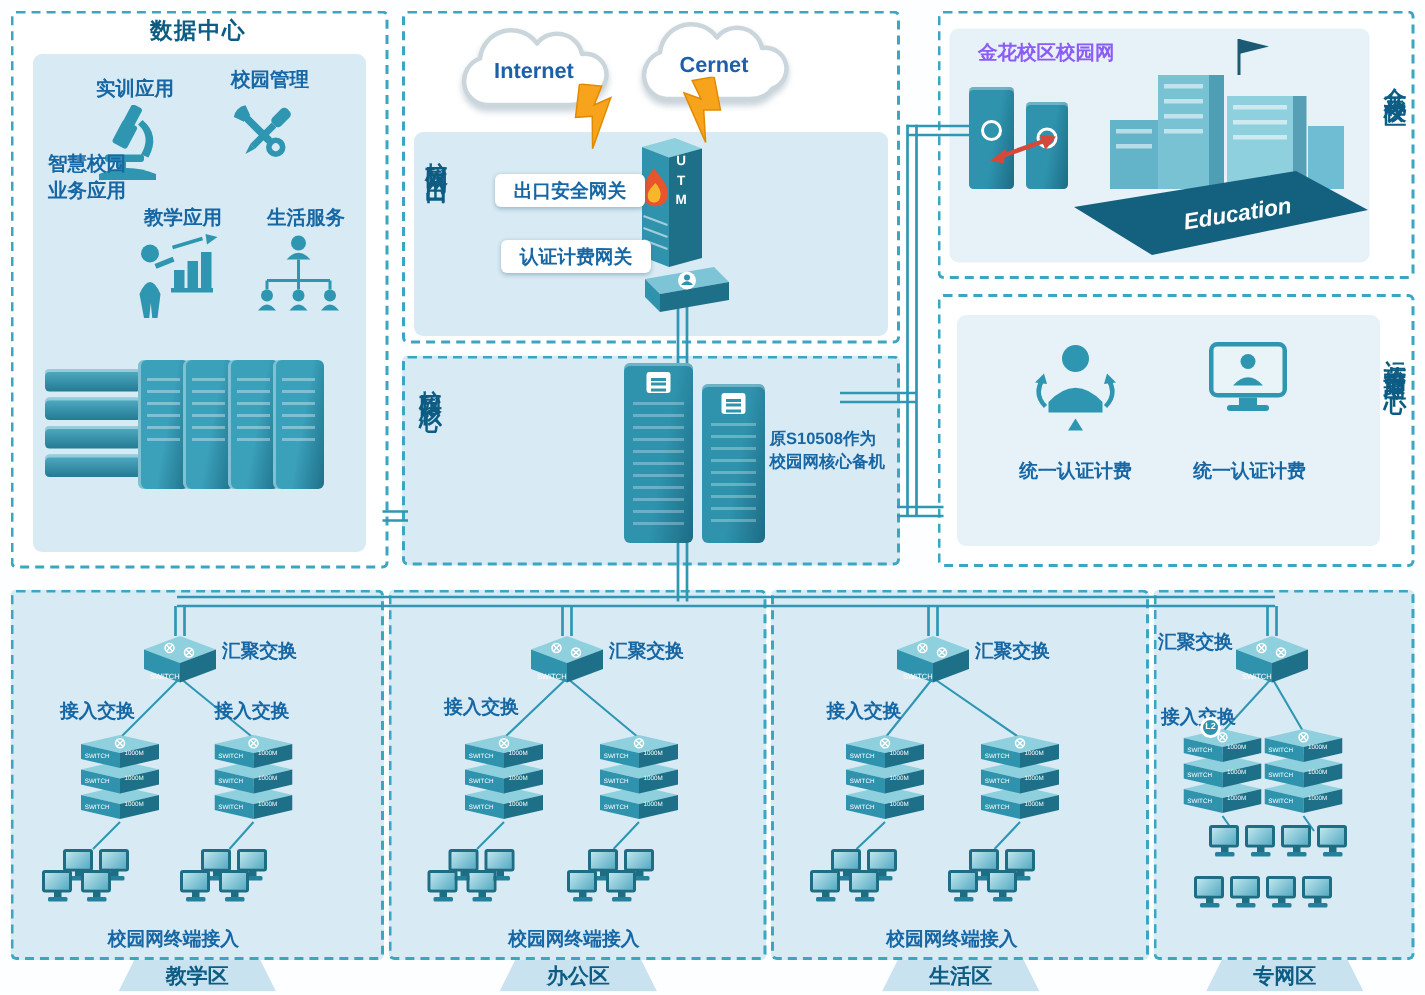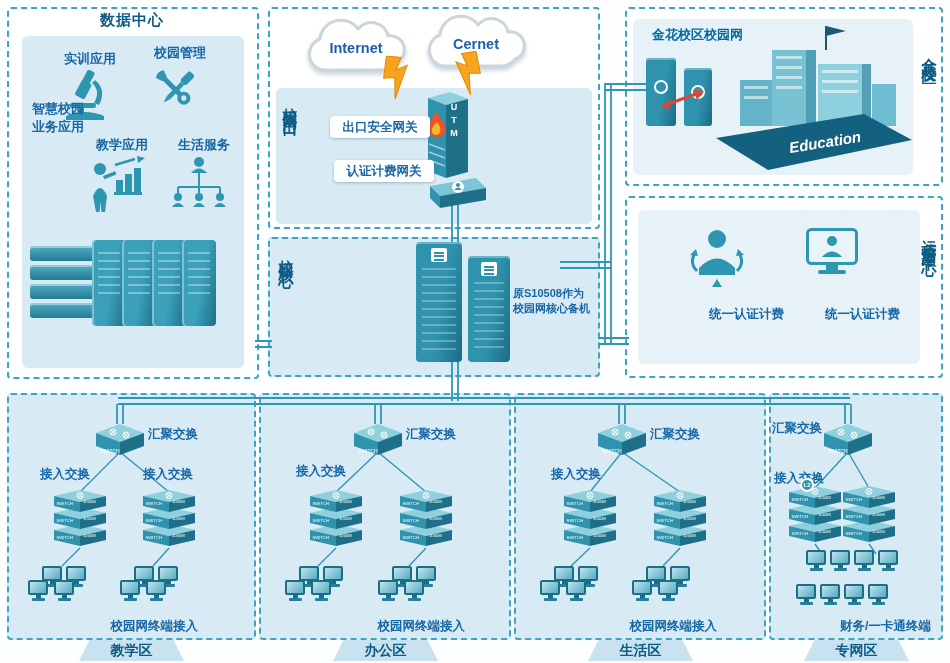--- a/index.html
+++ b/index.html
@@ -6,21 +6,21 @@
   body{font-family:"Liberation Sans","DejaVu Sans",sans-serif;background:#fff}
   #stage{position:relative;width:950px;height:663px;background:#FDFEFF;overflow:hidden}
   .box{position:absolute;border:2px dashed #3BA6C2;border-radius:4px;background:#fff}
   .filled{background:#D8EAF3}
   .panel{position:absolute;background:#D8EAF3;border-radius:6px}
   .panel-lt{background:#E7F2F8}
   .vtitle{position:absolute;writing-mode:vertical-rl;text-orientation:upright;font-weight:700;color:#0D5C84;font-size:15px;letter-spacing:4px;z-index:4}
   .htitle{position:absolute;font-weight:700;color:#0D5C84;font-size:15px;letter-spacing:1px;z-index:4}
   .lbl{position:absolute;font-weight:700;color:#1767A5;font-size:12.5px;white-space:nowrap;z-index:4}
   .lbl13{font-size:13px}
-  .caption{position:absolute;font-weight:700;color:#1767A5;font-size:12.5px;text-align:right;z-index:4}
+  .caption{position:absolute;font-weight:700;color:#1767A5;font-size:12.5px;text-align:center;z-index:4}
   .pill{position:absolute;background:#fff;border-radius:4px;box-shadow:0 1px 3px rgba(60,110,140,.4);color:#1767A5;font-weight:700;font-size:12.5px;text-align:center;line-height:22px;z-index:4}
   .wires{position:absolute;left:0;top:0;z-index:2;pointer-events:none}
   .art{position:absolute;z-index:3}
   .tab{position:absolute;height:21px;background:#C9E2EF;clip-path:polygon(10% 0,90% 0,100% 100%,0 100%);color:#0D5C84;font-weight:700;font-size:14px;text-align:center;line-height:21px;z-index:4}
   
   .core-head{position:absolute;z-index:4;color:#1873C8;font-weight:700;line-height:1.25}
   .core-head .l1{font-size:19px}
   .core-head .l2{font-size:17px}
   .note{position:absolute;z-index:4;color:#1767A5;font-weight:700;font-size:11px;line-height:1.4}
   
@@ -241,21 +241,21 @@
         <b></b>
         <b></b>
       </span>
 </div>
   <div class="note" style="left:513px;top:286px">
     <div>原S10508作为</div>
     <div>校园网核心备机</div>
   </div>
 
   <div class="vtitle" style="left:919px;top:46px;height:80px">金花校区</div>
-  <div class="lbl lbl13" style="left:652px;top:26px;color:#0369a1">金花校区校园网</div>
+  <div class="lbl lbl13" style="left:652px;top:26px;color:#8b5cf6">金花校区校园网</div>
   <div class="minicab" style="left:646px;top:58px;width:30px;height:68px"></div>
   <div class="minicab" style="left:684px;top:68px;width:28px;height:58px"></div>
   <svg class="art" viewBox="0 0 46 26" style="left:660px;top:86px;width:46px;height:26px">
     <line x1="8" y1="18" x2="36" y2="8" stroke="#D6493A" stroke-width="3"></line>
     <polygon points="0,21 11,13 9,23" fill="#D6493A"></polygon>
     <polygon points="44,5 33,4 37,14" fill="#D6493A"></polygon>
   </svg>
   <svg class="art" viewBox="0 0 200 152" style="left:714px;top:22px;width:200px;height:152px">
     <line x1="112" y1="4" x2="112" y2="28" stroke="#1C5A74" stroke-width="2"></line>
     <polygon points="112,4 132,9 112,14" fill="#1C5A74"></polygon>
@@ -633,15 +633,14 @@
   <div class="mon"></div>
   <div class="mon"></div>
   <div class="mon"></div>
 </div>
   <div class="cluster row4" style="left:796px;top:584px">
   <div class="mon"></div>
   <div class="mon"></div>
   <div class="mon"></div>
   <div class="mon"></div>
 </div>
-  <div class="caption" style="left:781px;top:618px;width:150px">财务/一卡通终端</div>
 
 </div>
 
 </body></html>

